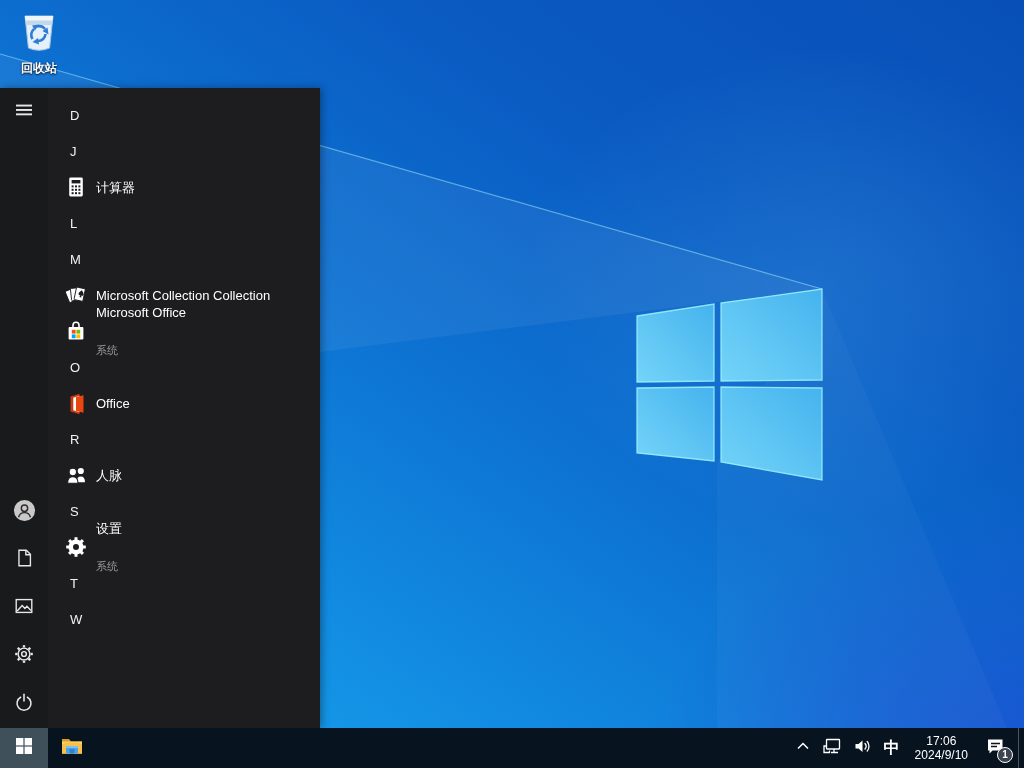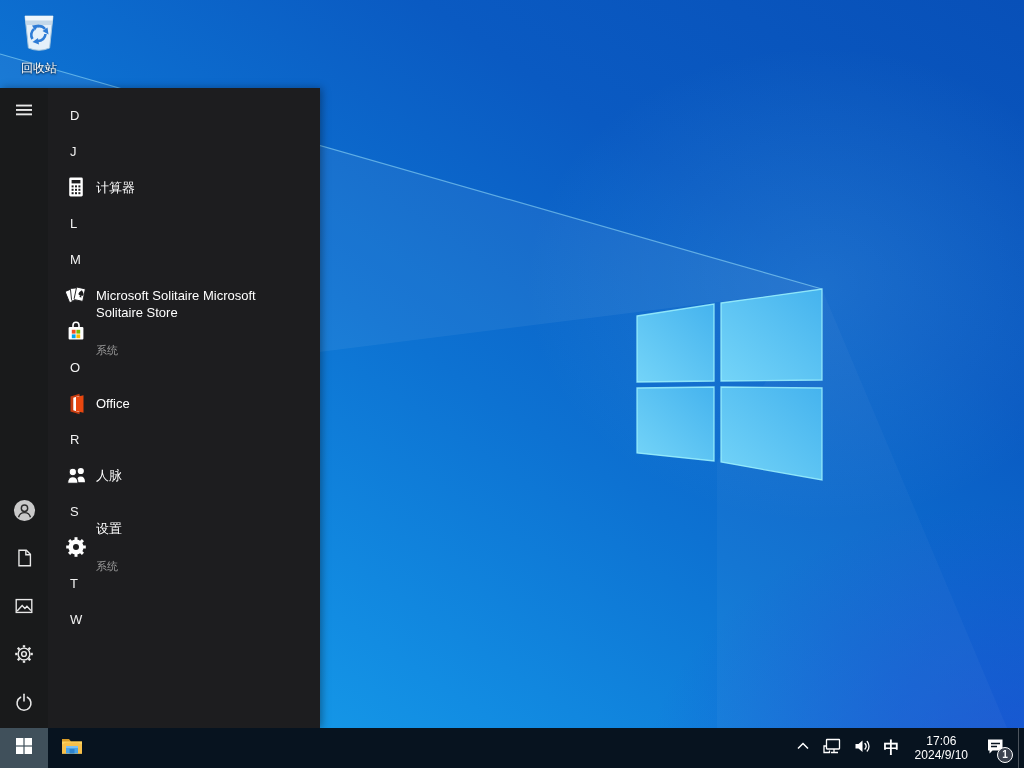--- a/index.html
+++ b/index.html
@@ -12,21 +12,21 @@
     background:
       radial-gradient(620px 480px at 100% 104%, rgba(35,62,210,.62), rgba(35,62,210,0) 62%),
       radial-gradient(420px 340px at 80% 37%, rgba(120,215,255,.16), rgba(120,215,255,0) 70%),
       linear-gradient(34deg, #1aabf0 0%, #128ce2 26%, #0d72d2 48%, #0a5ac2 72%, #0850b8 100%);
   }
   #wallpaper svg { position:absolute; inset:0; }
 
   
   .desktop-icon { position:absolute; left:8px; top:8px; width:62px; text-align:center; cursor:default; }
   .desktop-icon .di-label { margin-top:2px; font-size:12px; color:#fff;
-      text-shadow:0 1px 2px rgba(0,0,0,.75), 0 0 2px rgba(0,0,0,.5); }
+      text-shadow:0 1px 2px rgba(0,0,0,.75), 0 0 2px rgba(0,0,0,.5);font-weight:bold; }
 
   
   #start-menu { position:absolute; left:0; top:88px; width:320px; height:640px;
       background:#1d1d1f; display:flex; box-shadow:2px 0 8px rgba(0,0,0,.35); z-index:5; }
   #rail { width:48px; display:flex; flex-direction:column; background:#191a1b; flex:0 0 48px; }
   .rail-btn { width:48px; height:48px; display:flex; align-items:center; justify-content:center; cursor:pointer; }
   #rail-bottom { margin-top:auto; }
   #app-list { flex:1; padding-top:9px; overflow:hidden; }
   .al-item { height:36px; display:flex; align-items:center; cursor:pointer; position:relative; }
   .al-section { padding-left:22px; font-size:13px; color:#f2f2f2; }
@@ -197,36 +197,36 @@
             <svg width="24" height="24" viewBox="0 0 24 24">
               <g>
                 <rect x="3" y="6.5" width="8.6" height="12" rx="1" fill="#fff" stroke="#1d1d1f" stroke-width="0.9" transform="rotate(-22 7.3 12.5)"></rect>
                 <rect x="7" y="5" width="8.6" height="12.4" rx="1" fill="#fff" stroke="#1d1d1f" stroke-width="0.9" transform="rotate(-6 11.3 11.2)"></rect>
                 <rect x="11.2" y="4.8" width="9" height="12.8" rx="1" fill="#fff" stroke="#1d1d1f" stroke-width="0.9" transform="rotate(12 15.7 11.2)"></rect>
                 <path transform="rotate(12 17.2 10.5)" d="M17.2 7.2 q2.6 2.6 2.6 3.9 a1.5 1.5 0 0 1 -2.2 1.3 l.7 2 h-2.2 l.7 -2 a1.5 1.5 0 0 1 -2.2 -1.3 q0 -1.3 2.6 -3.9 Z" fill="#1d1d1f"></path>
               </g>
             </svg>
           </span>
           <span class="al-text">
-            <div>Microsoft Solitaire Microsoft</div>
+            <div>Microsoft Collection Collection</div>
           </span>
         </div>
         <div class="al-item app">
           <span class="al-icon">
             <svg width="24" height="24" viewBox="0 0 24 24">
               <path d="M9 8.5 v-2.2 a3 3 0 0 1 6 0 v2.2" fill="none" stroke="#fff" stroke-width="1.6"></path>
               <rect x="4.6" y="8" width="14.8" height="12.5" rx="1" fill="#fff"></rect>
               <rect x="7.8" y="10.8" width="3.8" height="3.8" fill="#f25022"></rect>
               <rect x="12.4" y="10.8" width="3.8" height="3.8" fill="#7fba00"></rect>
               <rect x="7.8" y="15.4" width="3.8" height="3.8" fill="#00a4ef"></rect>
               <rect x="12.4" y="15.4" width="3.8" height="3.8" fill="#ffb900"></rect>
             </svg>
           </span>
           <span class="al-text">
-            <div>Solitaire Store</div>
+            <div>Microsoft Office</div>
             <div class="al-sub">系统</div>
           </span>
         </div>
         <div class="al-item al-section">
           <span>O</span>
         </div>
         <div class="al-item app">
           <span class="al-icon">
             <svg width="24" height="24" viewBox="0 0 24 24">
               <path d="M6.5 5.6 L15.5 2.8 L15.5 23.2 L6.5 20.4 Z" fill="#c63c10"></path>

